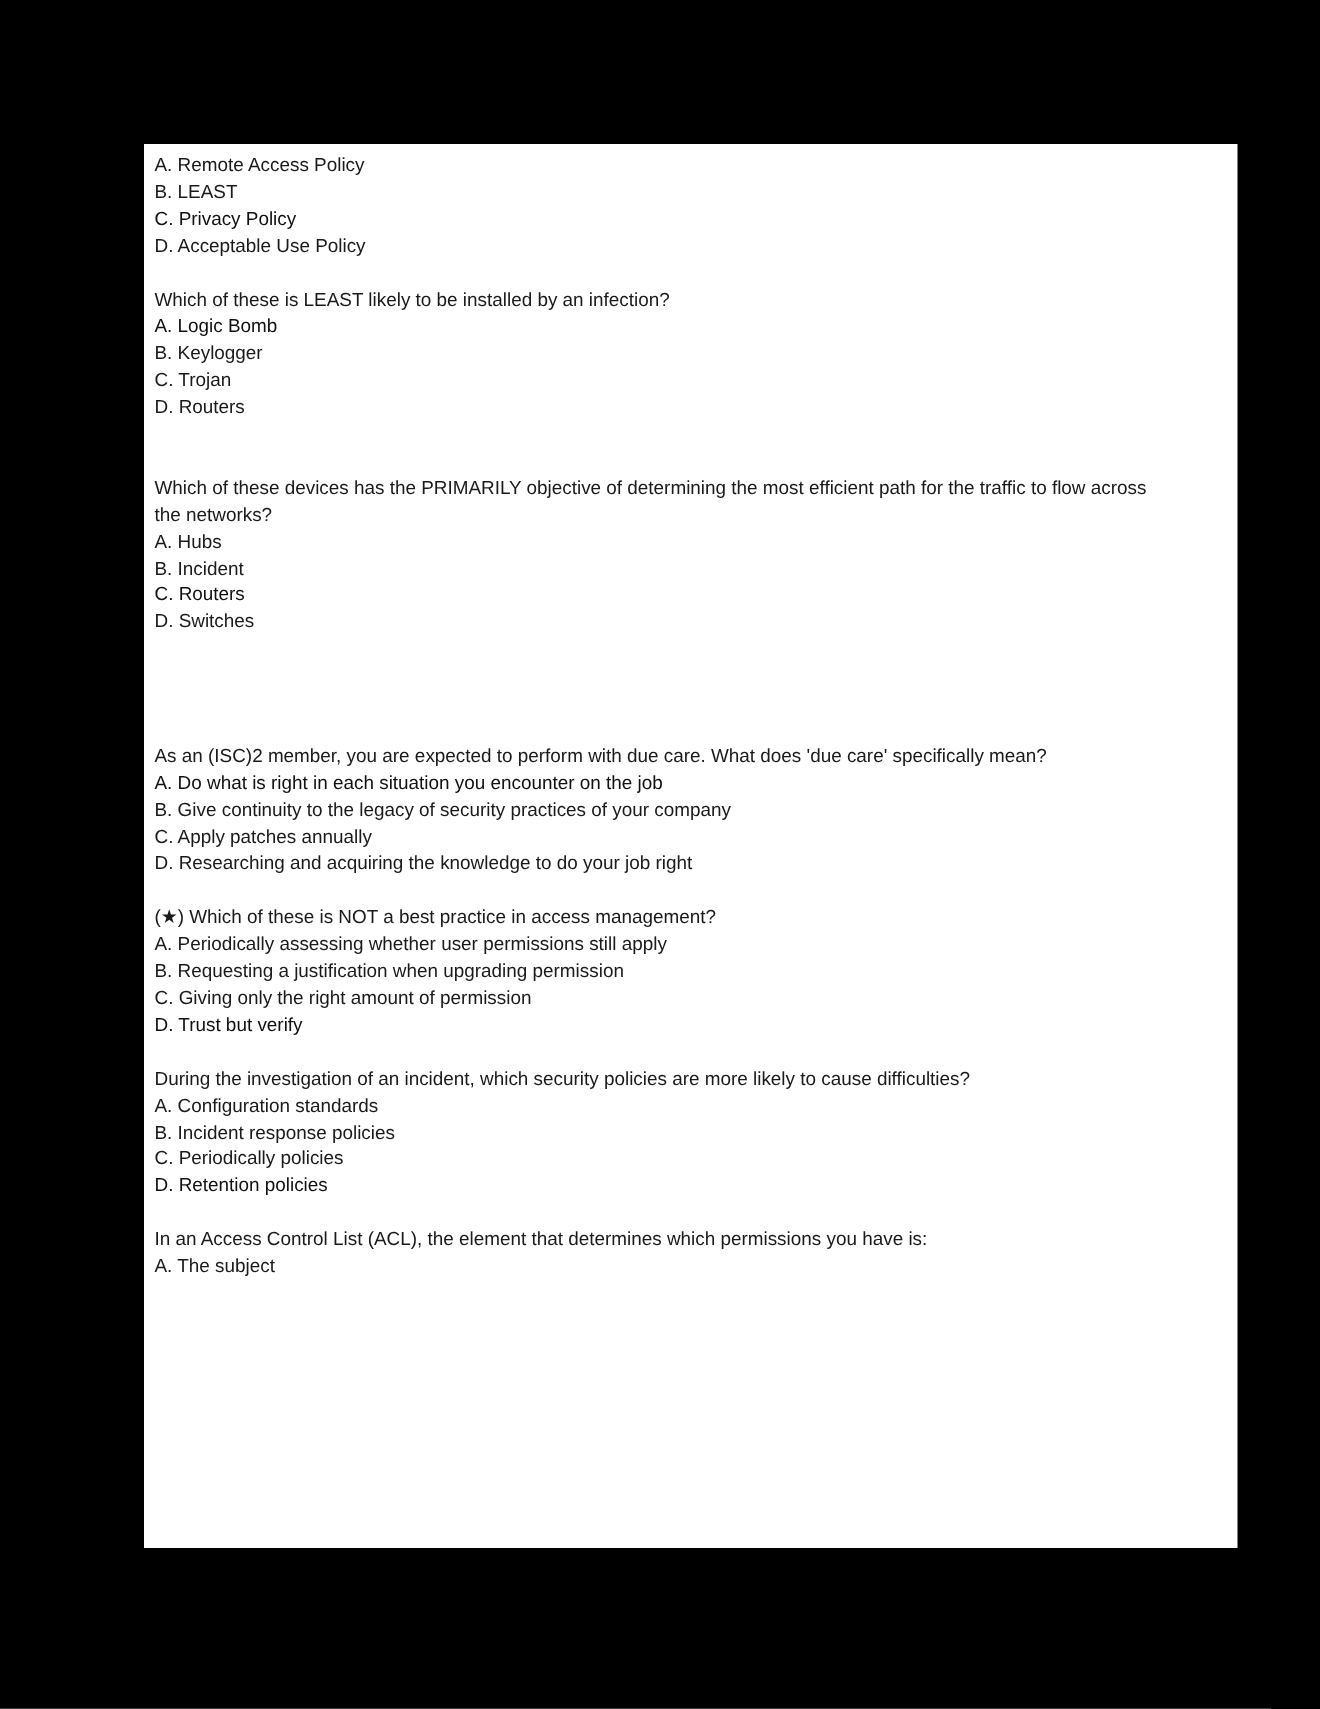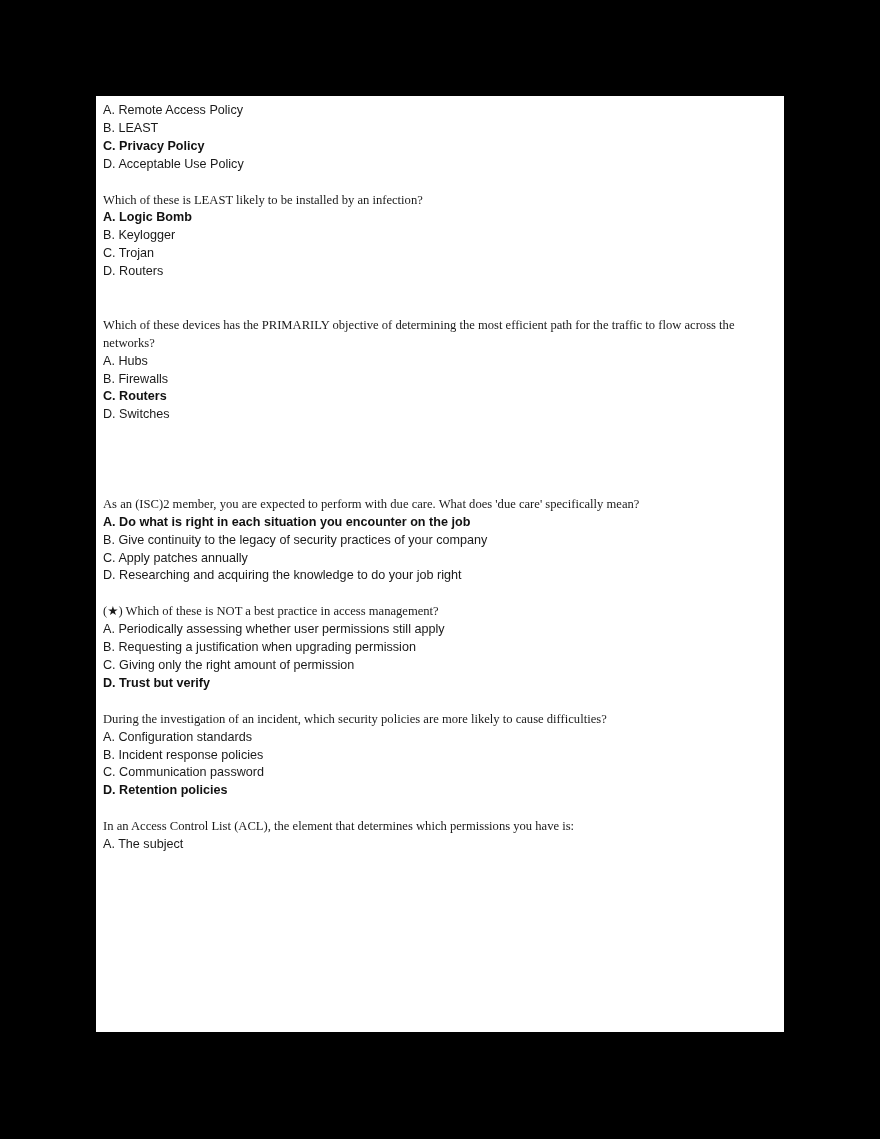--- a/index.html
+++ b/index.html
@@ -11,35 +11,36 @@
       overflow: hidden;
     }
     .page {
       position: absolute;
       left: 96px;
       top: 96px;
       width: 688px;
       height: 936px;
       background: #ffffff;
       overflow: hidden;
+      padding-left: 41px;
     }
     .content {
       position: absolute;
       left: 7px;
       top: 6px;
       width: 672px;
       font-family: "Liberation Sans", sans-serif;
       font-size: 12.6px;
       line-height: 17.9px;
       color: #1a1a1a;
     }
     .block { margin: 0; }
     .line { display: block; white-space: nowrap; }
-    .question { white-space: normal; font-family: Liberation Serif, serif; }
-    .correct { font-weight: bold; color: #111111; }
+    .question { white-space: normal; }
+    .correct { font-weight: normal; color: #111111; }
     .spacer { height: 17.9px; }
     .spacer-lg { height: 53.7px; }
   </style>
 </head>
 <body>
 
 <div class="page">
   <div class="content">
 
     <div class="block">
@@ -57,21 +58,21 @@
       <span class="line">C. Trojan</span>
       <span class="line">D. Routers</span>
     </div>
     <div class="spacer"></div>
 
     <div class="spacer"></div>
 
     <div class="block">
       <span class="line question">Which of these devices has the PRIMARILY objective of determining the most efficient path for the traffic to flow across the networks?</span>
       <span class="line">A. Hubs</span>
-      <span class="line">B. Firewalls</span>
+      <span class="line">B. Incident</span>
       <span class="line correct">C. Routers</span>
       <span class="line">D. Switches</span>
     </div>
     <div class="spacer-lg"></div>
 
     <div class="spacer"></div>
 
     <div class="block">
       <span class="line question">As an (ISC)2 member, you are expected to perform with due care. What does 'due care' specifically mean?</span>
       <span class="line correct">A. Do what is right in each situation you encounter on the job</span>
@@ -87,21 +88,21 @@
       <span class="line">B. Requesting a justification when upgrading permission</span>
       <span class="line">C. Giving only the right amount of permission</span>
       <span class="line correct">D. Trust but verify</span>
     </div>
     <div class="spacer"></div>
 
     <div class="block">
       <span class="line question">During the investigation of an incident, which security policies are more likely to cause difficulties?</span>
       <span class="line">A. Configuration standards</span>
       <span class="line">B. Incident response policies</span>
-      <span class="line">C. Communication password</span>
+      <span class="line">C. Periodically policies</span>
       <span class="line correct">D. Retention policies</span>
     </div>
     <div class="spacer"></div>
 
     <div class="block">
       <span class="line question">In an Access Control List (ACL), the element that determines which permissions you have is:</span>
       <span class="line">A. The subject</span>
     </div>
 
   </div>

